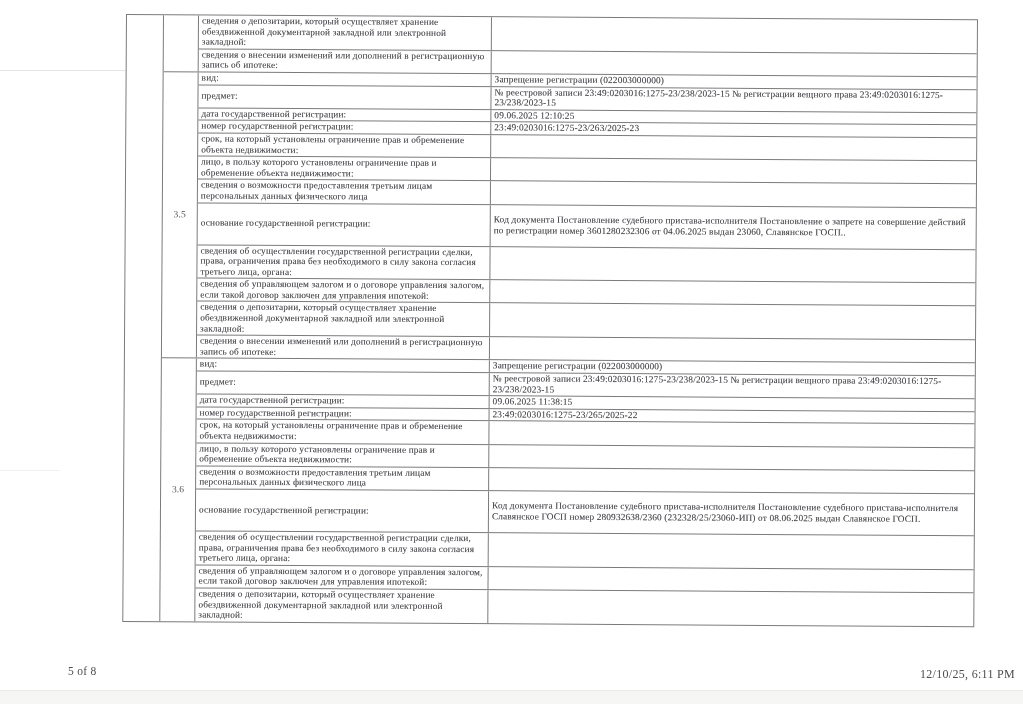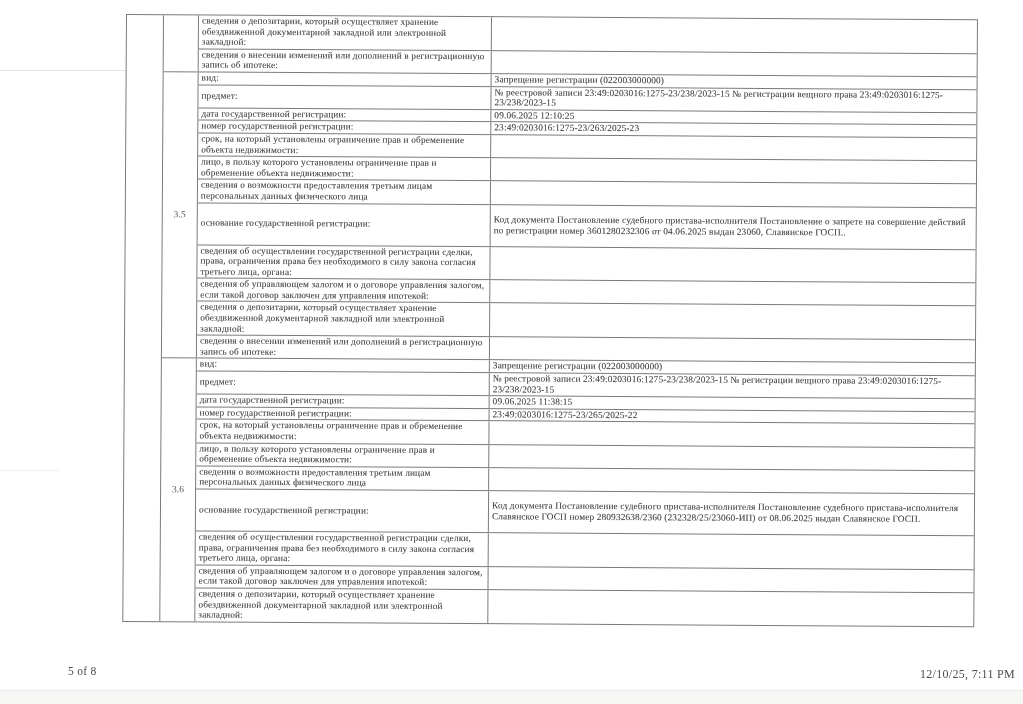--- a/index.html
+++ b/index.html
@@ -190,14 +190,14 @@
           <div class="trow">
             <div class="tlabel">сведения о депозитарии, который осуществляет хранение обездвиженной документарной закладной или электронной закладной:</div>
             <div class="tvalue"></div>
           </div>
         </div>
       </div>
     </div>
 </div>
 
 <div class="page-number">5 of 8</div>
-<div class="print-timestamp">12/10/25, 7:11 PM</div>
+<div class="print-timestamp">12/10/25, 6:11 PM</div>
 <div class="page-bottom-edge"></div>
 
 </body></html>

